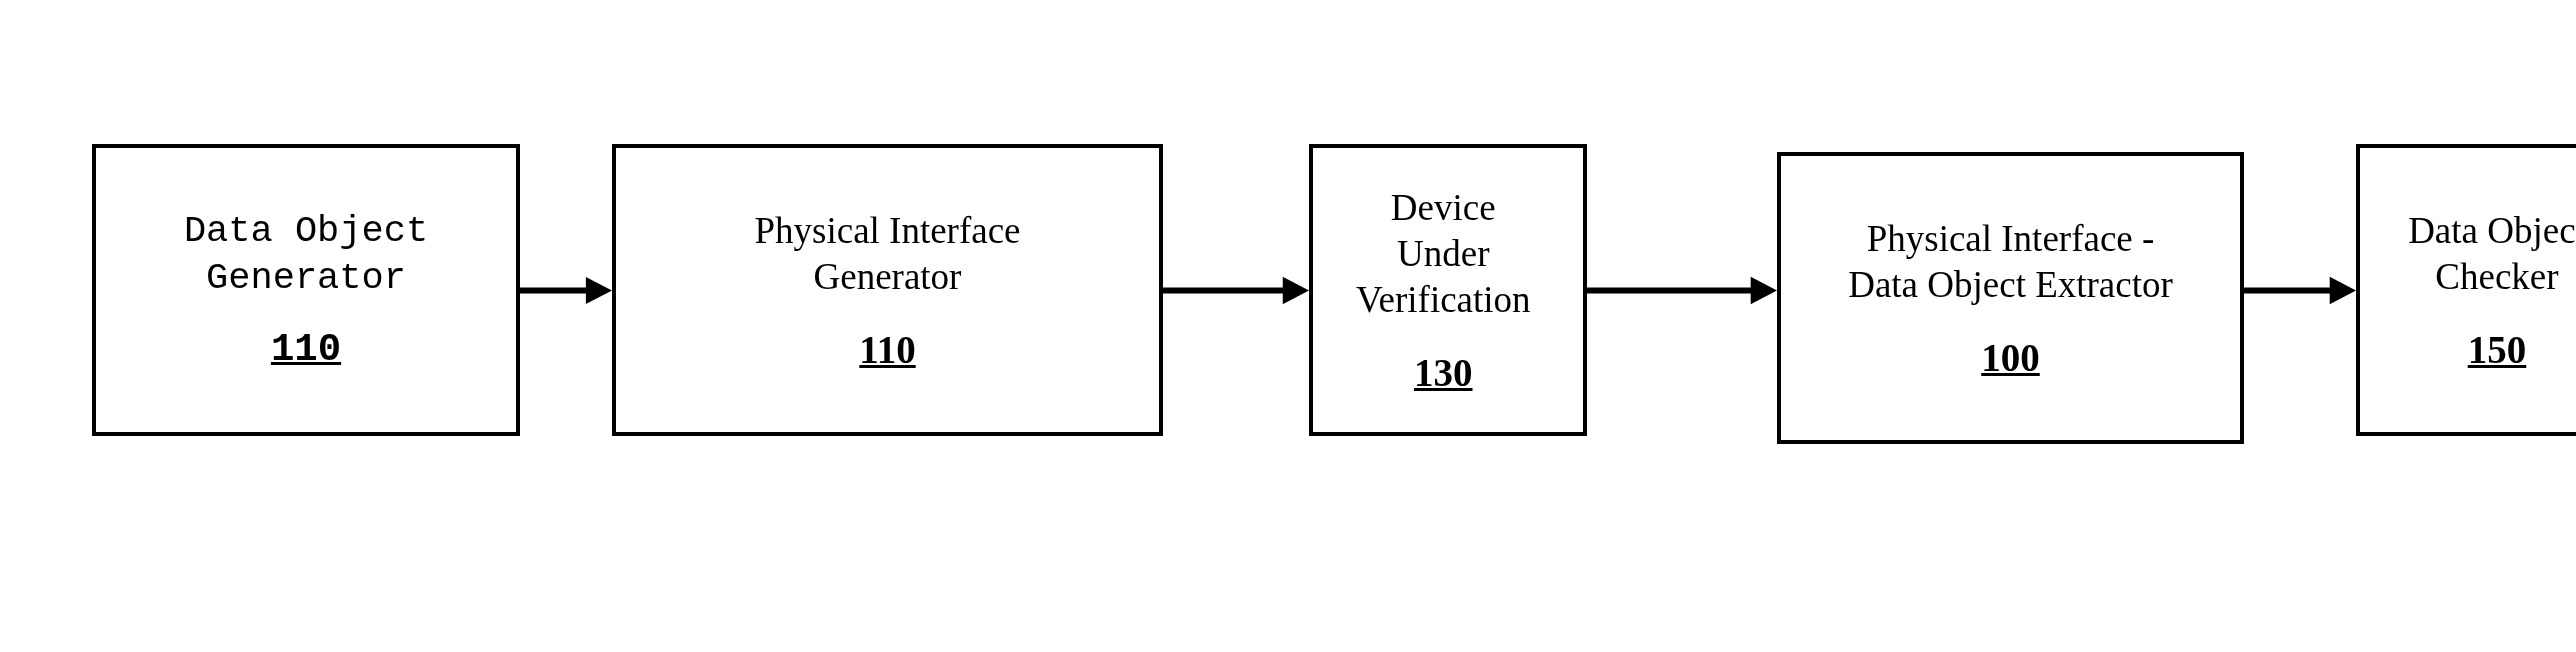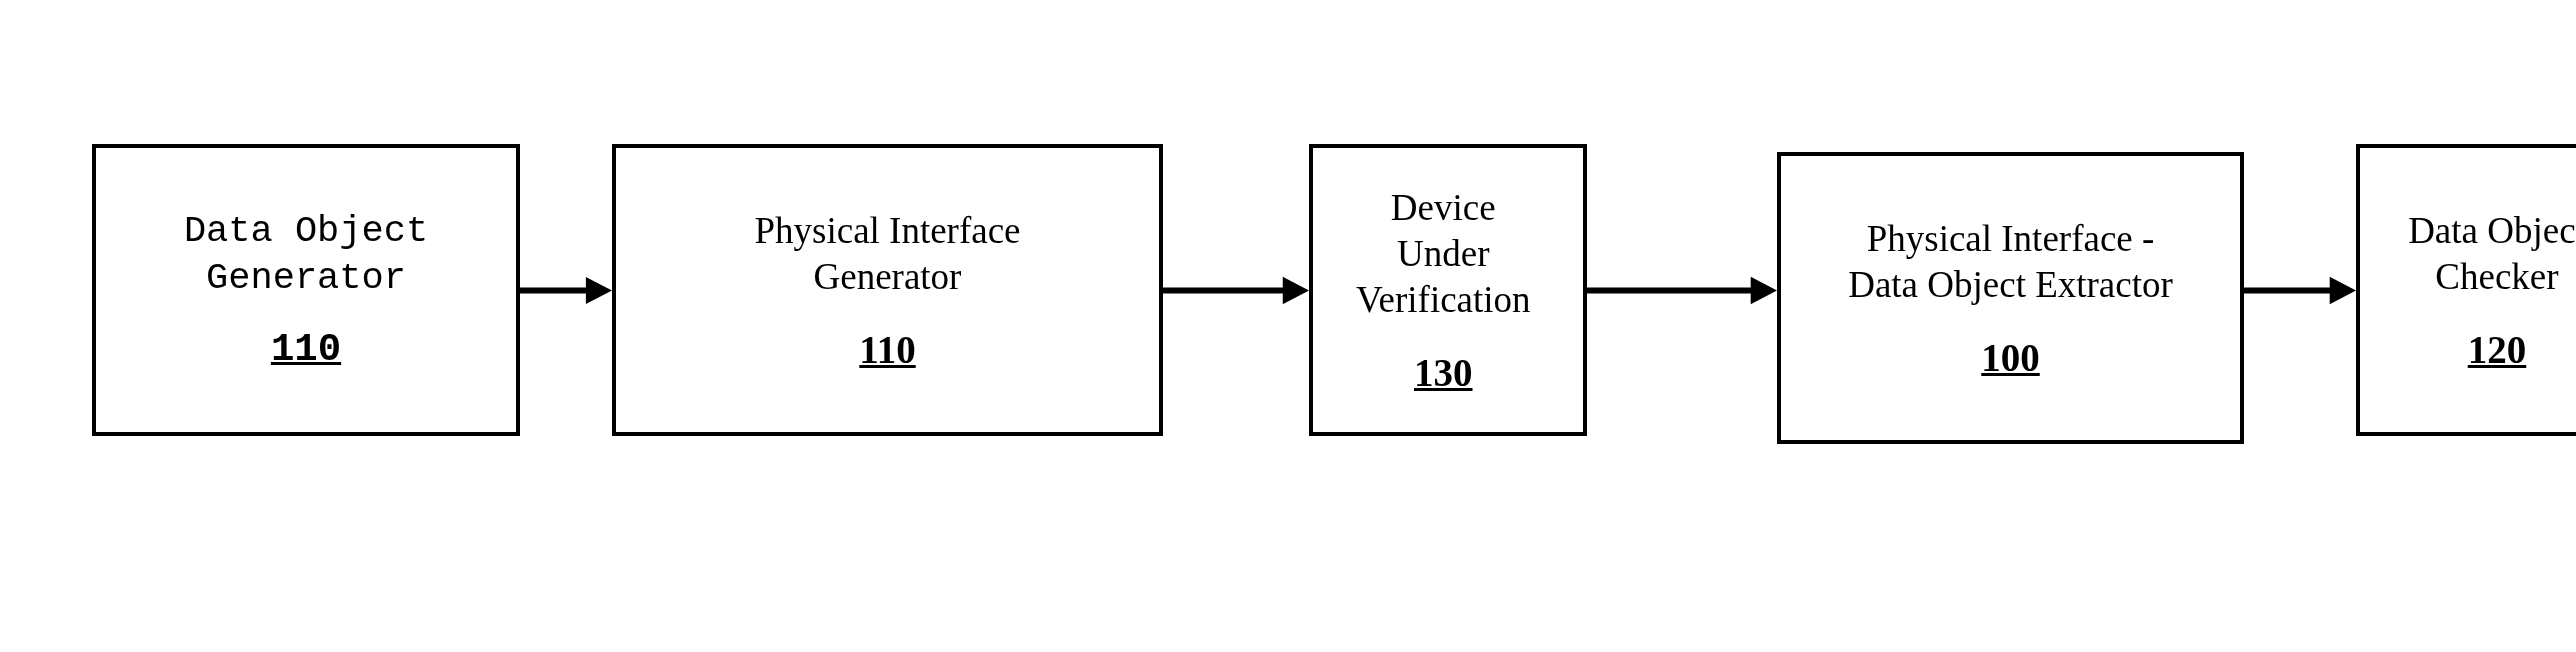--- a/index.html
+++ b/index.html
@@ -112,17 +112,17 @@
   <div class="arrow gap-d">
     <svg width="112" height="39" viewBox="0 0 115 40">
       <line x1="0" y1="20" x2="90" y2="20" stroke="#000" stroke-width="6"></line>
       <polygon points="88,6 115,20 88,34" fill="#000"></polygon>
     </svg>
   </div>
 
   <div class="block b150">
     <div class="title">Data Object
 Checker</div>
-    <div class="ref">120</div>
+    <div class="ref">150</div>
   </div>
 
 </div>
 
 
 </body></html>

